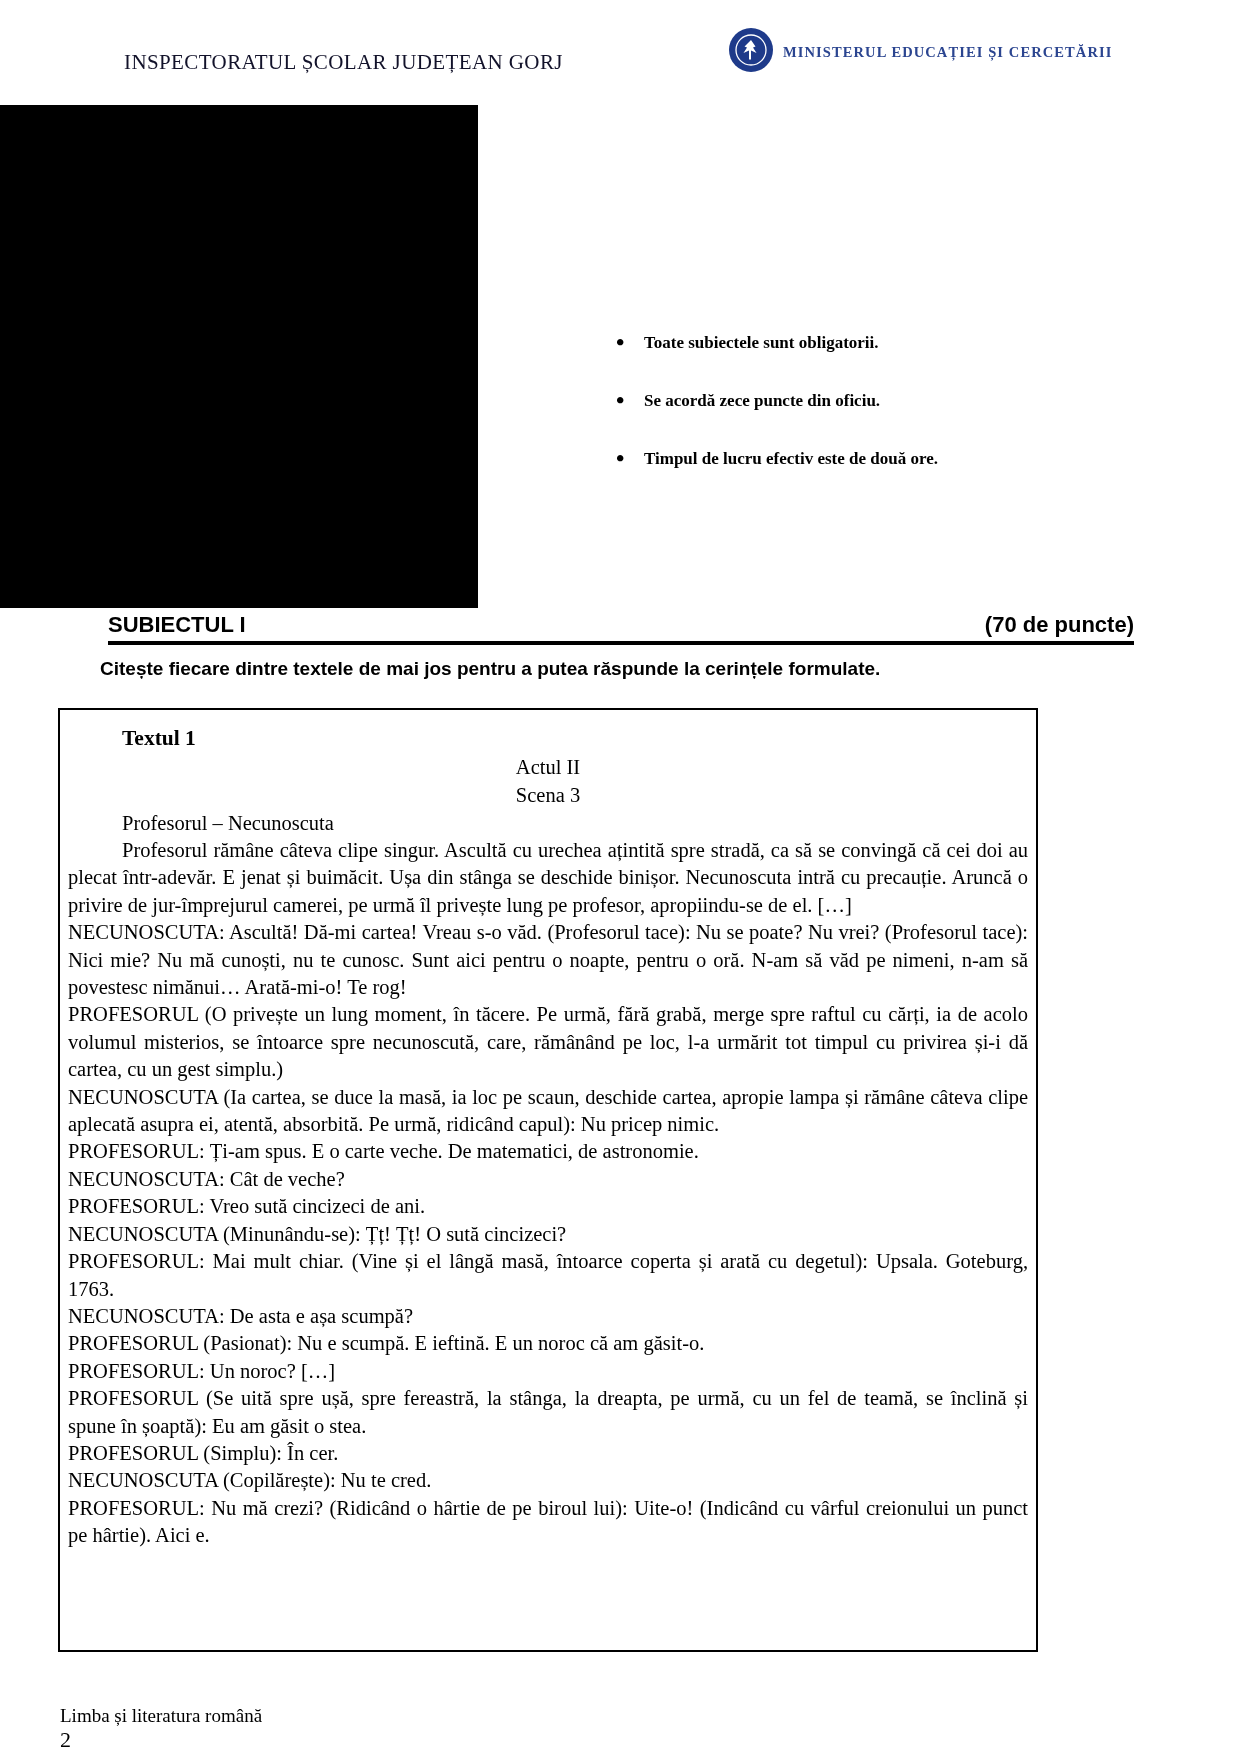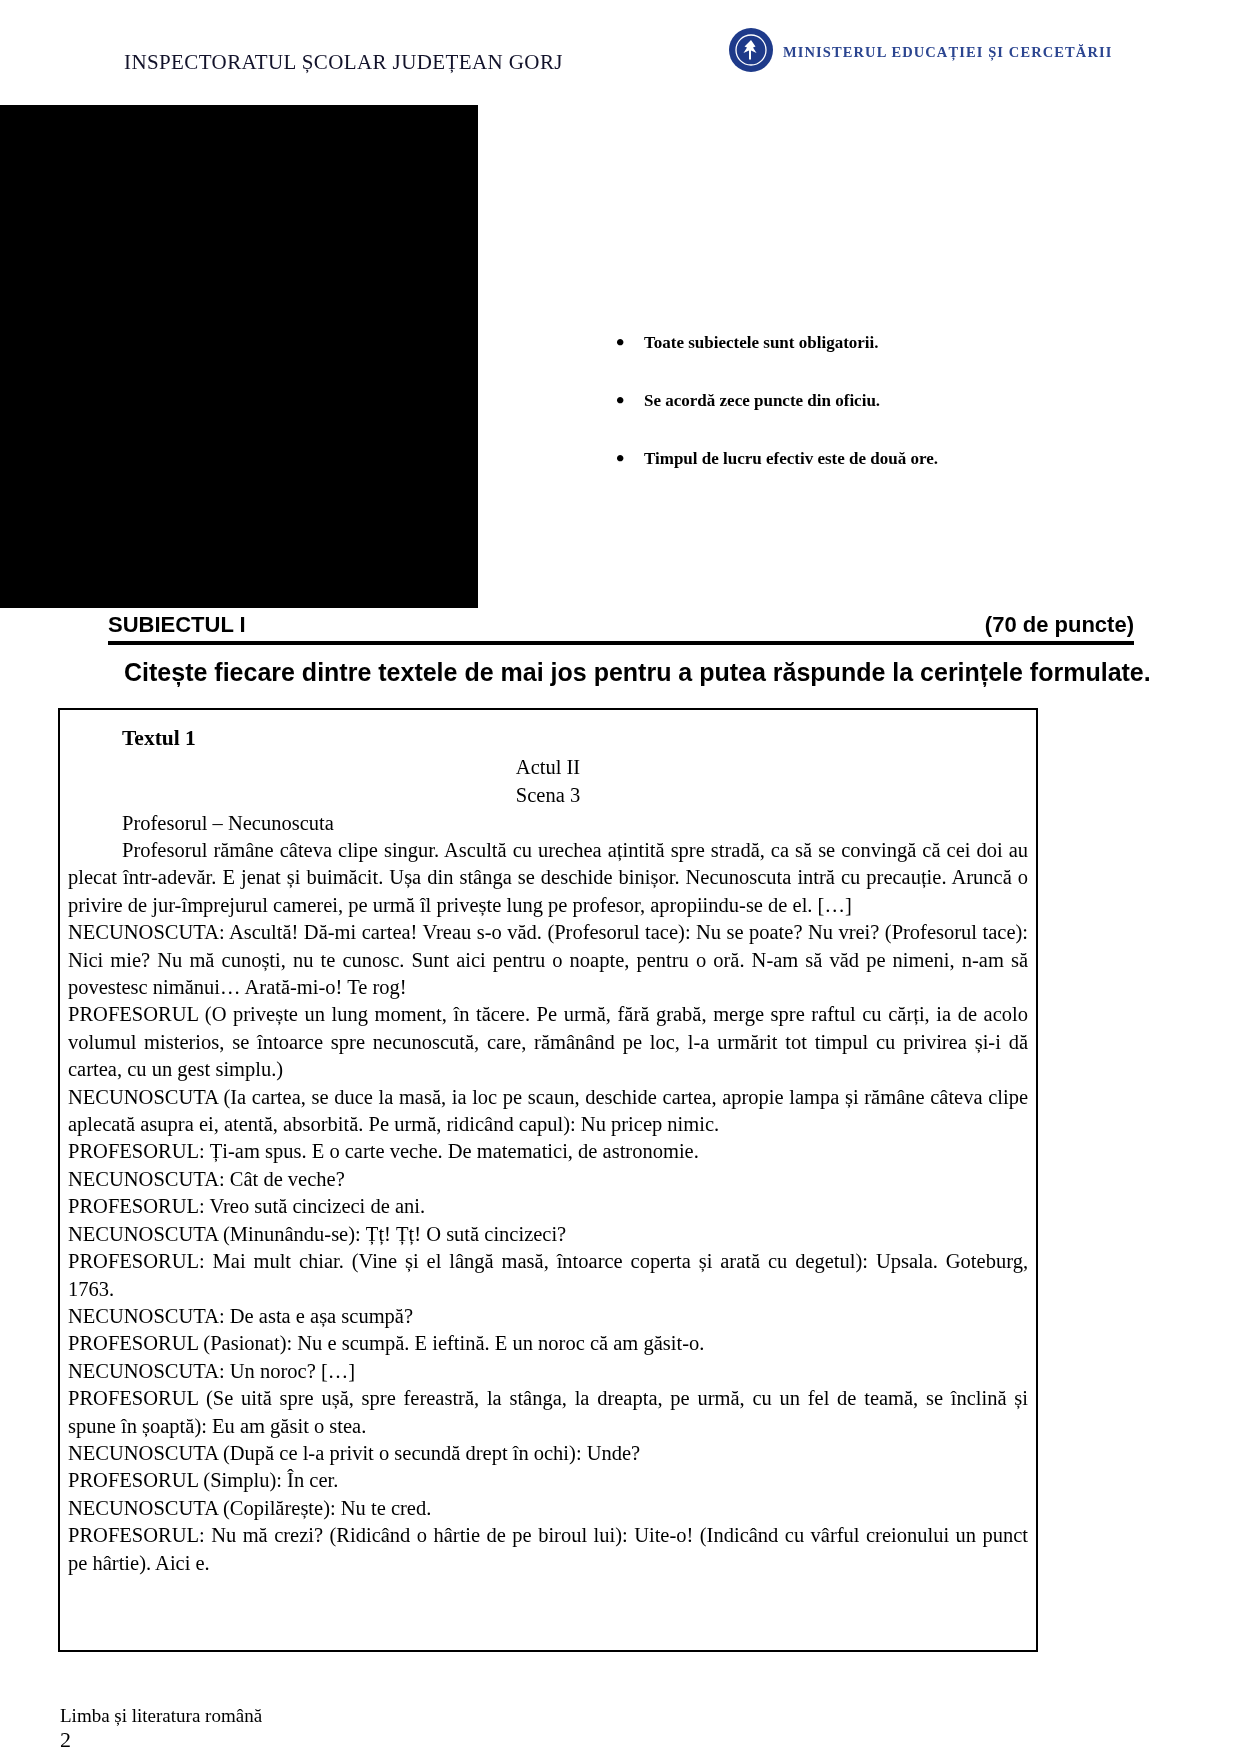--- a/index.html
+++ b/index.html
@@ -20,22 +20,22 @@
   
   .notice{left:606px;top:322px;list-style:none;margin:8px;padding:0;
           font-family:Liberation Serif, serif;font-weight:bold;font-size:17px;}
   .notice li{position:relative;padding-left:30px;line-height:26px;margin-bottom:32px;}
   .notice li::before{content:"\2022";position:absolute;left:2px;top:-1px;font-size:24px;}
 
   
   .subject-row{left:108px;top:612px;width:1026px;display:flex;justify-content:space-between;
                font-family:"Liberation Sans",sans-serif;font-weight:bold;font-size:22px;
                border-bottom:4px solid #000;padding-bottom:3px;}
-  .instruction{left:124px;top:658px;width:1060px;
-               font-family:"Liberation Sans",sans-serif;font-weight:bold;font-size:25px;}
+  .instruction{left:100px;top:658px;width:1060px;
+               font-family:"Liberation Sans",sans-serif;font-weight:bold;font-size:19px;}
 
   
   .text-box{left:58px;top:708px;width:980px;height:944px;border:2px solid #000;
             box-sizing:border-box;padding:14px 8px 8px 8px;overflow:hidden;
             font-size:20.5px;line-height:27.4px;}
   .tb-label{font-weight:bold;font-size:21.5px;margin:0 0 1px 54px;line-height:28px;}
   .tb-center{text-align:center;line-height:28px;}
   .tb-chars{margin-left:54px;line-height:28px;}
   .tb-stage{margin:0;text-align:justify;text-indent:54px;}
   .tb-p{margin:0;text-align:justify;}
@@ -86,23 +86,22 @@
   <p class="tb-p">NECUNOSCUTA: Ascultă! Dă-mi cartea! Vreau s-o văd. (Profesorul tace): Nu se poate? Nu vrei? (Profesorul tace): Nici mie? Nu mă cunoști, nu te cunosc. Sunt aici pentru o noapte, pentru o oră. N-am să văd pe nimeni, n-am să povestesc nimănui… Arată-mi-o! Te rog!</p>
   <p class="tb-p">PROFESORUL (O privește un lung moment, în tăcere. Pe urmă, fără grabă, merge spre raftul cu cărți, ia de acolo volumul misterios, se întoarce spre necunoscută, care, rămânând pe loc, l-a urmărit tot timpul cu privirea și-i dă cartea, cu un gest simplu.)</p>
   <p class="tb-p">NECUNOSCUTA (Ia cartea, se duce la masă, ia loc pe scaun, deschide cartea, apropie lampa și rămâne câteva clipe aplecată asupra ei, atentă, absorbită. Pe urmă, ridicând capul): Nu pricep nimic.</p>
   <p class="tb-p">PROFESORUL: Ți-am spus. E o carte veche. De matematici, de astronomie.</p>
   <p class="tb-p">NECUNOSCUTA: Cât de veche?</p>
   <p class="tb-p">PROFESORUL: Vreo sută cincizeci de ani.</p>
   <p class="tb-p">NECUNOSCUTA (Minunându-se): Țț! Țț! O sută cincizeci?</p>
   <p class="tb-p">PROFESORUL: Mai mult chiar. (Vine și el lângă masă, întoarce coperta și arată cu degetul): Upsala. Goteburg, 1763.</p>
   <p class="tb-p">NECUNOSCUTA: De asta e așa scumpă?</p>
   <p class="tb-p">PROFESORUL (Pasionat): Nu e scumpă. E ieftină. E un noroc că am găsit-o.</p>
-  <p class="tb-p">NECUNOSCUTA: Un noroc? […]</p>
+  <p class="tb-p">PROFESORUL: Un noroc? […]</p>
   <p class="tb-p">PROFESORUL (Se uită spre ușă, spre fereastră, la stânga, la dreapta, pe urmă, cu un fel de teamă, se înclină și spune în șoaptă): Eu am găsit o stea.</p>
-  <p class="tb-p">NECUNOSCUTA (După ce l-a privit o secundă drept în ochi): Unde?</p>
   <p class="tb-p">PROFESORUL (Simplu): În cer.</p>
   <p class="tb-p">NECUNOSCUTA (Copilărește): Nu te cred.</p>
   <p class="tb-p">PROFESORUL: Nu mă crezi? (Ridicând o hârtie de pe biroul lui): Uite-o! (Indicând cu vârful creionului un punct pe hârtie). Aici e.</p>
 </div>
 
 <div class="abs footer">
   <span class="f-left">Limba și literatura română</span>
   <span class="f-page">2</span>
   <span class="f-right">Simulare</span>
 </div>

